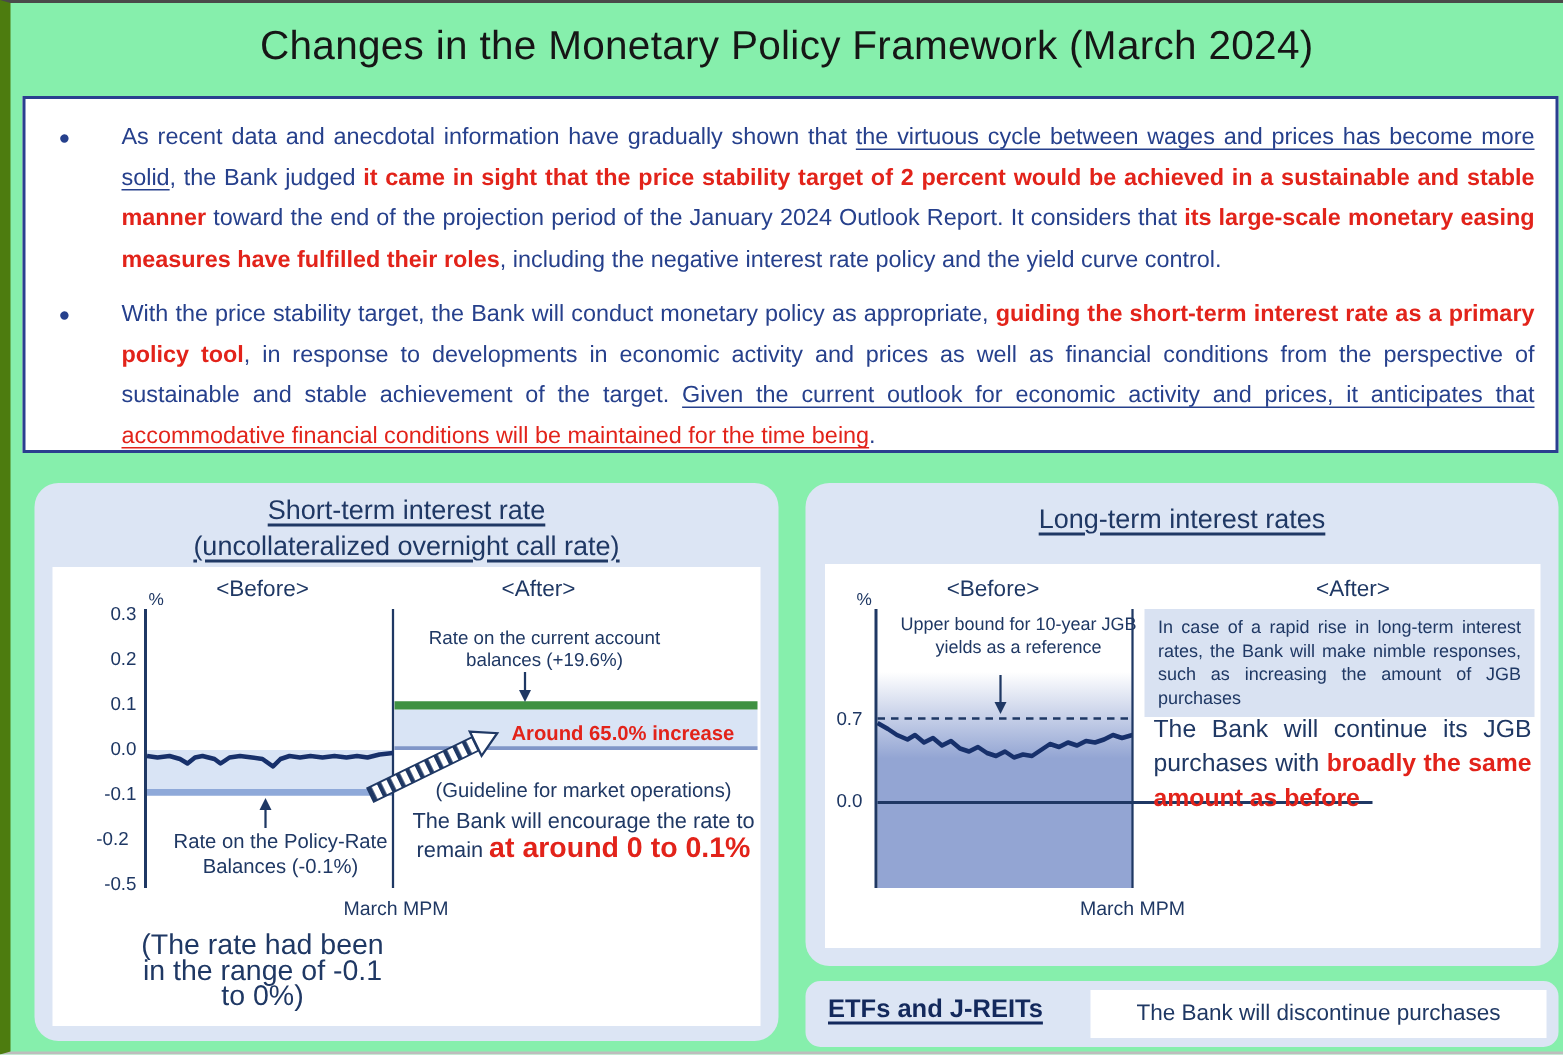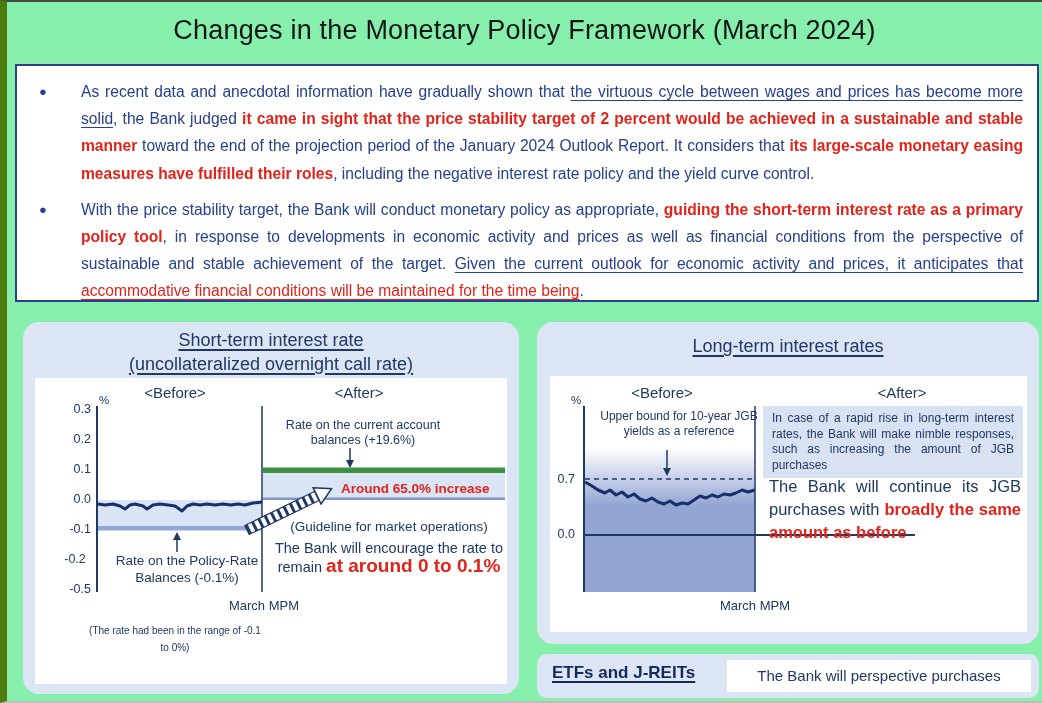--- a/index.html
+++ b/index.html
@@ -112,21 +112,21 @@
   <div class="abs ytick" style="left:52px;top:580px;">-0.5</div>
   <div class="abs chart-note" style="left:260px;top:416px;width:192px;text-align:center;font-size:12.5px;line-height:15px;">Rate on the current account balances (+19.6%)</div>
   <div class="abs red-note" style="left:334px;top:479px;font-size:13.5px;">Around 65.0% increase</div>
   <div class="abs chart-note" style="left:262px;top:517px;width:240px;text-align:center;font-size:13.5px;">(Guideline for market operations)</div>
   <div class="abs chart-note" style="left:260px;top:537px;width:244px;text-align:center;font-size:14.5px;line-height:18px;">
     <div>The Bank will encourage the rate to</div>
     <div id="encourage-line2"><span>remain </span><b class="red-note">at around 0 to 0.1%</b></div>
   </div>
   <div class="abs chart-note" style="left:100px;top:550px;width:160px;text-align:center;font-size:13.5px;line-height:17px;">Rate on the Policy-Rate Balances (-0.1%)</div>
   <div class="abs chart-note" style="left:200px;top:596px;width:114px;text-align:center;font-size:13px;">March MPM</div>
-  <div class="abs chart-note" style="left:78px;top:620px;width:180px;text-align:center;font-size:10px;line-height:17px;">(The rate had been in the range of -0.1 to 0%)</div>
+  <div class="abs chart-note" style="left:78px;top:620px;width:180px;text-align:center;font-size:19px;line-height:17px;">(The rate had been in the range of -0.1 to 0%)</div>
 
   <div class="abs panel" style="left:530px;top:320px;width:502px;height:322px;">
     <div class="panel-title" style="margin-top:12px;">
       <span class="tspan">Long-term interest rates</span>
     </div>
   </div>
   <div class="abs whitebox" style="left:543px;top:374px;width:477px;height:256px;"></div>
 
   <svg class="abs" style="left:543px;top:374px;" width="477" height="256" viewBox="0 0 477 256">
     <defs>
@@ -154,16 +154,16 @@
   <div class="abs ytick" style="left:540px;top:470px;width:28px;">0.7</div>
   <div class="abs ytick" style="left:540px;top:525px;width:28px;">0.0</div>
   <div class="abs chart-note" style="left:592px;top:407px;width:160px;text-align:center;font-size:12px;line-height:15px;">Upper bound for 10-year JGB yields as a reference</div>
   <div class="abs" id="callout" style="left:756px;top:404px;width:260px;">In case of a rapid rise in long-term interest rates, the Bank will make nimble responses, such as increasing the amount of JGB purchases</div>
   <div class="abs" id="continue-text" style="left:762px;top:473px;width:252px;"><span>The Bank will continue its JGB purchases with </span><span class="red-note">broadly the same amount as before</span></div>
   <div class="abs chart-note" style="left:691px;top:596px;width:114px;text-align:center;font-size:13px;">March MPM</div>
 
   <div class="abs" id="etf-box"></div>
   <div class="abs" id="etf-label">ETFs and J-REITs</div>
   <div class="abs" id="etf-white">
-    <div id="etf-text">The Bank will perspective purchases</div>
+    <div id="etf-text">The Bank will discontinue purchases</div>
   </div>
 
 </div>
 
 </body></html>

